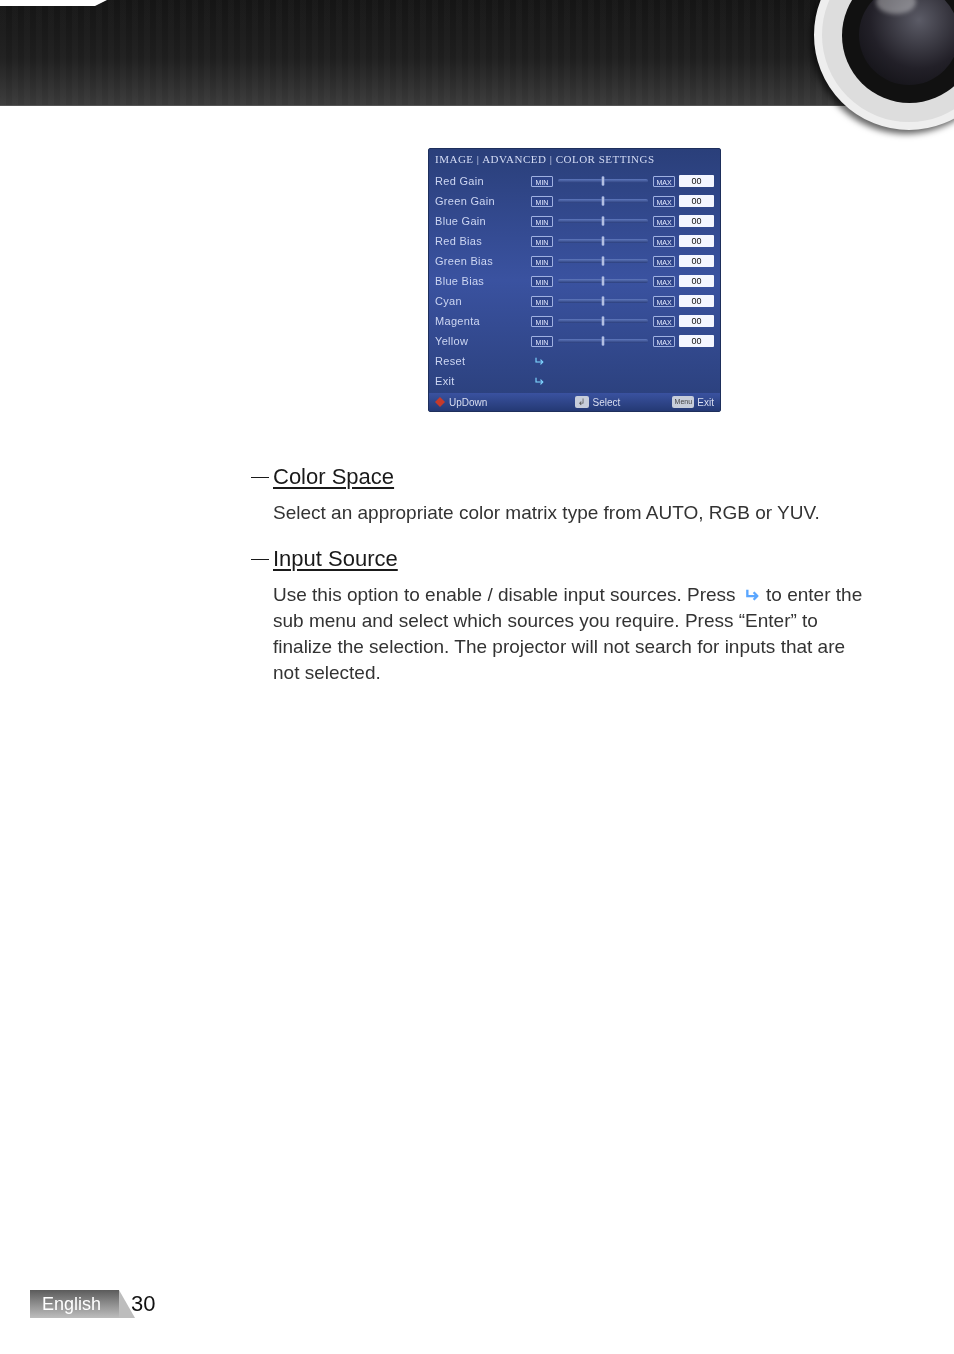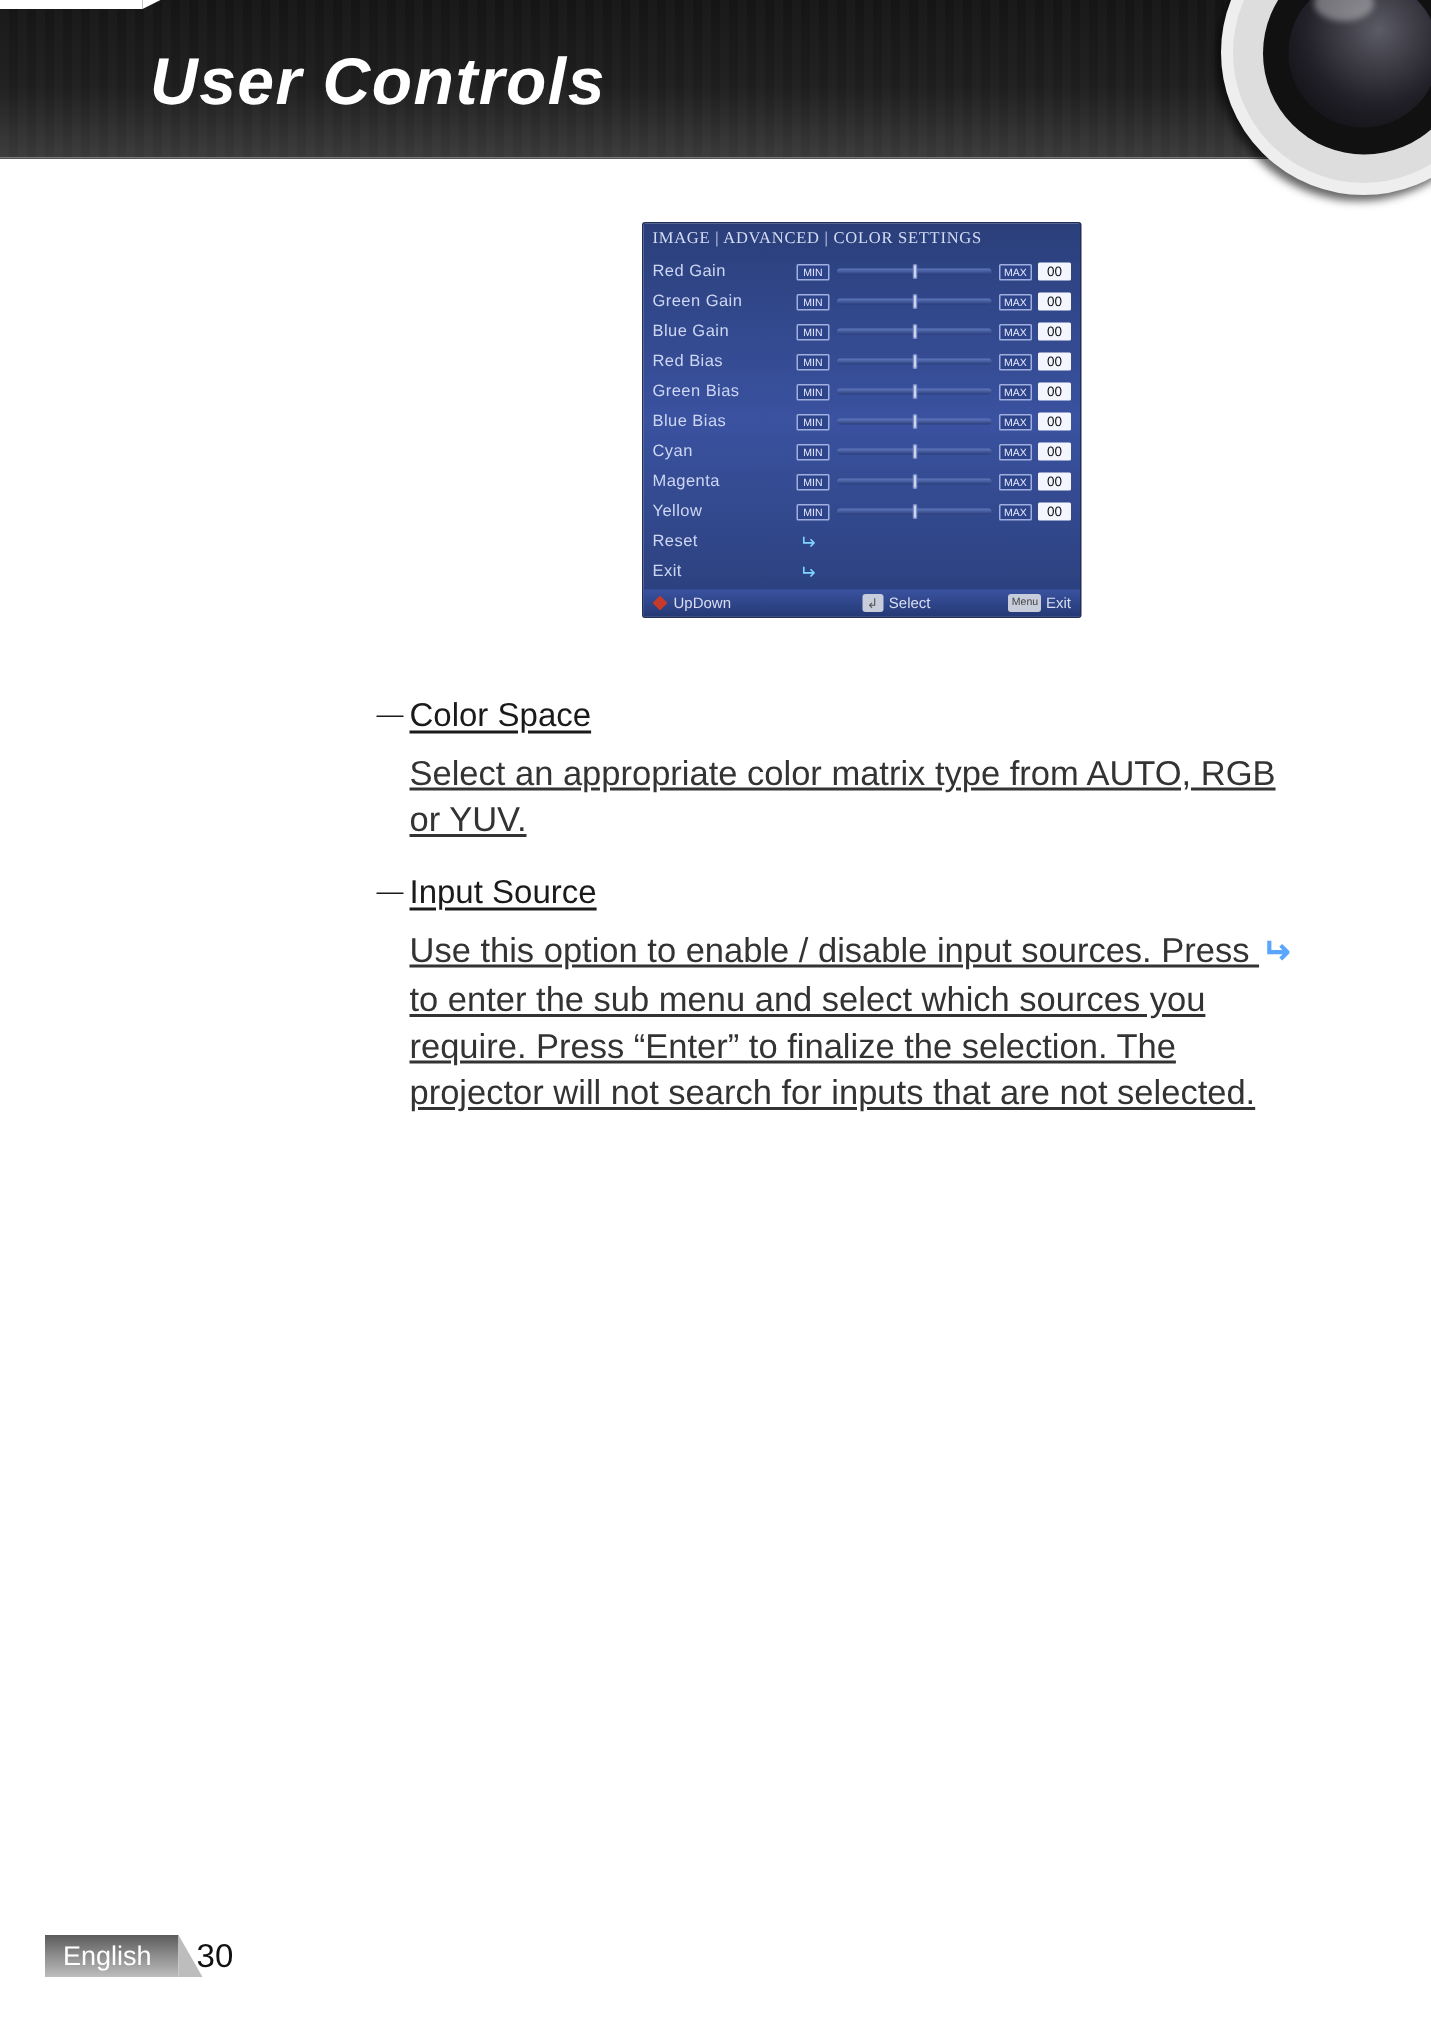--- a/index.html
+++ b/index.html
@@ -71,21 +71,21 @@
     position:relative; flex:1; height:4px; margin:0 5px;
     background:linear-gradient(to bottom,#5f78bd,#2b3e7c);
     border-radius:2px;
   }
   .osd-thumb {
     position:absolute; left:50%; top:-3px; width:3px; height:10px;
     background:#e8ecfb; border:1px solid #7d90c8; border-radius:1px;
     transform:translateX(-50%);
   }
   .osd-val {
-    width:22px; height:12px; line-height:12px; text-align:center;
+    width:35px; height:12px; line-height:12px; text-align:center;
     margin-left:4px;
     background:#f4f6ff; color:#111; font-size:9px; border-radius:1px;
   }
   .osd-enter-icon {
     color:#7fd5ff; font-size:13px; margin-left:2px; line-height:1;
     transform:scaleX(-1); display:inline-block;
   }
   .osd-footer {
     display:flex; align-items:center;
     background:linear-gradient(to bottom,#3a52a0,#243974);
@@ -110,21 +110,21 @@
 
   
   .content { position:absolute; left:273px; top:464px; width:600px; color:#1a1a1a; }
   .sec-title {
     font-size:22px; text-decoration:underline; text-underline-offset:3px;
     margin-bottom:10px; position:relative;
   }
   .sec-title::before {
     content:""; position:absolute; left:-22px; top:50%; width:18px; height:1px; background:#1a1a1a;
   }
-  .sec-body { font-size:23px; line-height:1.35; color:#333; margin-bottom:20px;text-decoration:underline;}
+  .sec-body { font-size:19px; line-height:1.35; color:#333; margin-bottom:20px;}
   .enter-inline {
     display:inline-block; color:#5aa6ff; transform:scaleX(-1); font-weight:bold; vertical-align:middle; margin:0 2px;
   }
 
   
   .footer { position:absolute; left:30px; bottom:36px; display:flex; align-items:center; }
   .lang-tab {
     position:relative;
     height:28px; line-height:28px;
     padding:0 18px 0 12px;
@@ -136,21 +136,20 @@
     border-bottom:28px solid #bdbdbd; border-right:16px solid transparent;
   }
   .page-num { margin-left:12px; font-size:22px; color:#111;}
 </style>
 </head>
 <body>
 <div class="page">
 
 <div class="header">
   <div class="header-left-notch"></div>
-  <div class="header-title">User Controls</div>
   <div class="lens">
     <div class="ring1"></div>
         <div class="ring2"></div>
         <div class="ring3"></div>
         <div class="high"></div>
   </div>
 </div>
 
 <div class="osd">
   <div class="osd-title">IMAGE | ADVANCED | COLOR SETTINGS</div>

